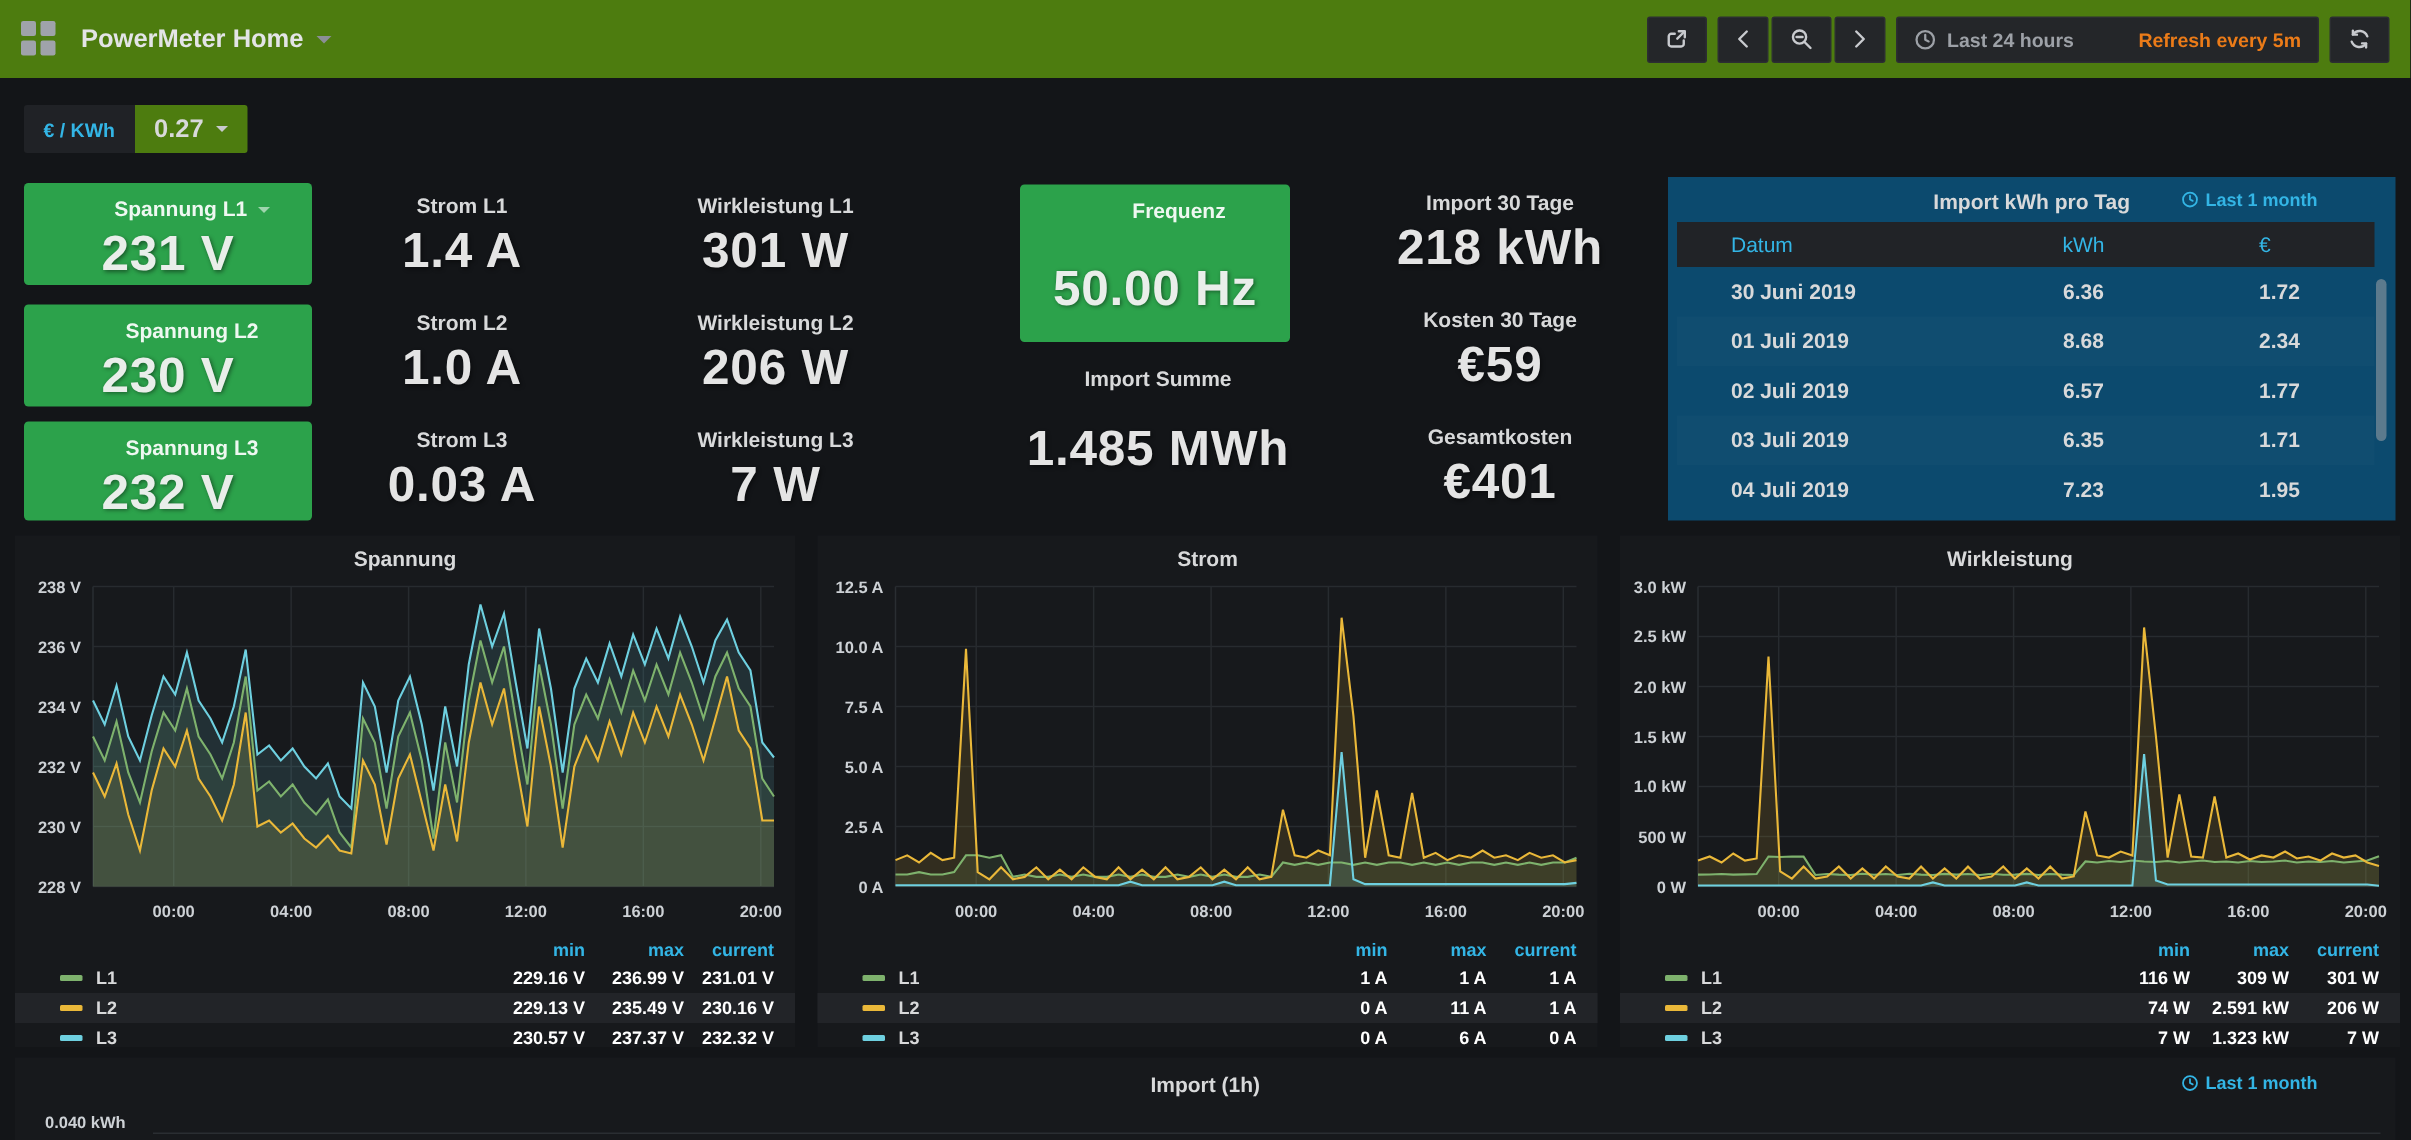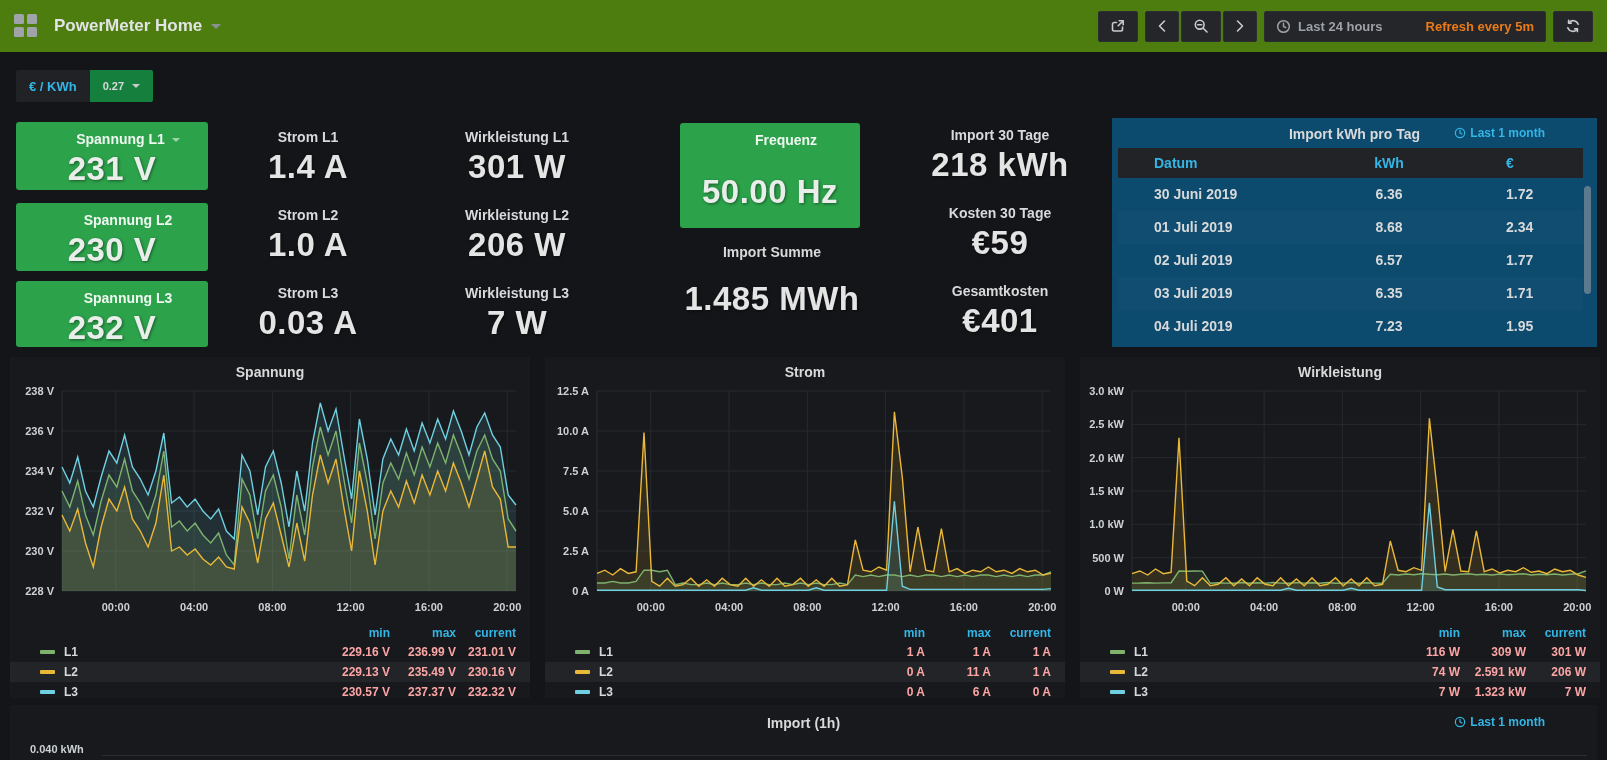--- a/index.html
+++ b/index.html
@@ -23,60 +23,60 @@
     display:flex; align-items:center; justify-content:center; padding:0 11px; cursor:pointer;
     color:#c8cace; font-size:13px; }
   .nav-btn svg { display:block; }
   .btn-group { display:flex; gap:2px; }
   .time-label { color:#9da1a7; font-weight:700; margin-left:7px; }
   .refresh-label { color:#eb7b18; font-weight:700; margin-left:14px;padding-left:29px; }
   
   .var-ctrl { position:absolute; top:70px; left:16px; height:32px; display:flex; }
   .var-label { background:#202226; color:#33b5e5; font-size:13px; font-weight:700;
     padding:0 13px; display:flex; align-items:center; border-radius:2px 0 0 2px; }
-  .var-value { background:#15803d; color:#d8d9da; font-size:11px; font-weight:600;
+  .var-value { background:#4d7c0f; color:#d8d9da; font-size:17px; font-weight:600;
     padding:0 13px; display:flex; align-items:center; cursor:pointer; border-radius:0 2px 2px 0; }
   .var-value .caret { margin-left:8px; border-top-color:#c8cace; border-left-width:4px; border-right-width:4px; border-top-width:4px; }
   
   .stat { position:absolute; text-align:center; }
   .stat .lbl { font-size:14px; font-weight:700; color:#d8d9da; line-height:19px; }
   .stat .val { font-size:33px; font-weight:700; color:#e4e4e4; line-height:40px;
     text-shadow:1px 1px 3px rgba(0,0,0,.45); letter-spacing:.5px; }
   .stat.green { background:#2ca24b; border-radius:3px; padding-top:8px; }
   .stat.green .lbl { color:rgba(255,255,255,.92);padding-left:32px; }
   .stat.green .val { color:#e9eeea; }
   .lbl .panel-caret { display:inline-block; width:0; height:0; border-left:4px solid transparent;
     border-right:4px solid transparent; border-top:4px solid rgba(255,255,255,.55); margin-left:7px; vertical-align:middle; cursor:pointer; }
   
   .table-panel { position:absolute; left:1112px; top:118px; width:485px; height:229px; background:#0c4a6e; }
   .tp-title { position:absolute; top:8px; left:0; width:100%; text-align:center;
     font-size:14px; font-weight:700; color:#d8d9da; }
   .time-link { position:absolute; top:8px; right:52px; font-size:12px; font-weight:700;
     color:#33b5e5; cursor:pointer; display:flex; align-items:center; gap:4px; white-space:nowrap; }
   .tbl-head { position:absolute; top:30px; left:6px; right:14px; height:30px; background:#212327; }
   .tbl-head span, .tbl-row span { position:absolute; font-size:14px; line-height:30px; }
-  .tbl-head span { color:#33b5e5; font-weight:700; }
+  .tbl-head span { color:#33b5e5; font-weight:400; }
   .col-datum { left:36px; }
   .col-kwh { left:235px; width:72px; text-align:center; }
   .col-eur { left:388px; }
   .tbl-row { position:absolute; left:6px; right:14px; height:33px; color:#d8d9da; }
   .tbl-row span { line-height:33px;font-weight:bold; }
   .tbl-row:nth-child(even) { background:rgba(255,255,255,.02); }
   .tbl-scrollbar { position:absolute; right:6px; top:68px; width:7px; height:108px;
     background:#9ea3a8; opacity:.55; border-radius:4px; cursor:pointer; }
   
   .chart-panel { position:absolute; top:357px; width:520px; height:341px; background:#17191c; }
   .chart-title { position:absolute; top:7px; width:100%; text-align:center; font-size:14px; font-weight:700; color:#d8d9da; }
   .chart-svg { position:absolute; top:26px; left:0; width:520px; height:240px; }
   .chart-svg text { fill:#cdd1d5; font-size:11px; font-weight:700; font-family:"Liberation Sans",sans-serif; }
   .legend { position:absolute; top:268px; left:0; width:520px; }
   .lg-row { position:relative; height:20px; }
   .lg-row.lg-head { height:17px; }
   .lg-row.hl { background:#222428; }
-  .lg-col { position:absolute; width:86px; text-align:right; font-size:12px; font-weight:700; color:#fca5a5; line-height:20px; }
+  .lg-col { position:absolute; width:86px; text-align:right; font-size:12px; font-weight:700; color:#ffffff; line-height:20px; }
   .lg-head .lg-col { color:#33b5e5; line-height:17px; }
   .lg-c0 { left:294px; } .lg-c1 { left:360px; } .lg-c2 { left:420px; }
   .dash { position:absolute; left:30px; top:8px; width:15px; height:4px; border-radius:1px; }
   .lg-name { position:absolute; left:54px; font-size:12px; font-weight:700; color:#d8d9da; line-height:20px; cursor:pointer; }
   
   .bottom-panel { position:absolute; left:10px; top:705px; width:1587px; height:55px; background:#17191c; }
   .bp-title { position:absolute; top:10px; width:100%; text-align:center; font-size:14px; font-weight:700; color:#d8d9da; }
   .bp-ytick { position:absolute; left:20px; top:38px; font-size:11px; font-weight:700; color:#cdd1d5; }
   .bp-gridline { position:absolute; left:92px; top:50px; width:1485px; height:1px; background:#2a2e32; }
   .icon-svg { stroke:#c8cace; fill:none; stroke-width:1.6; stroke-linecap:round; stroke-linejoin:round; }

